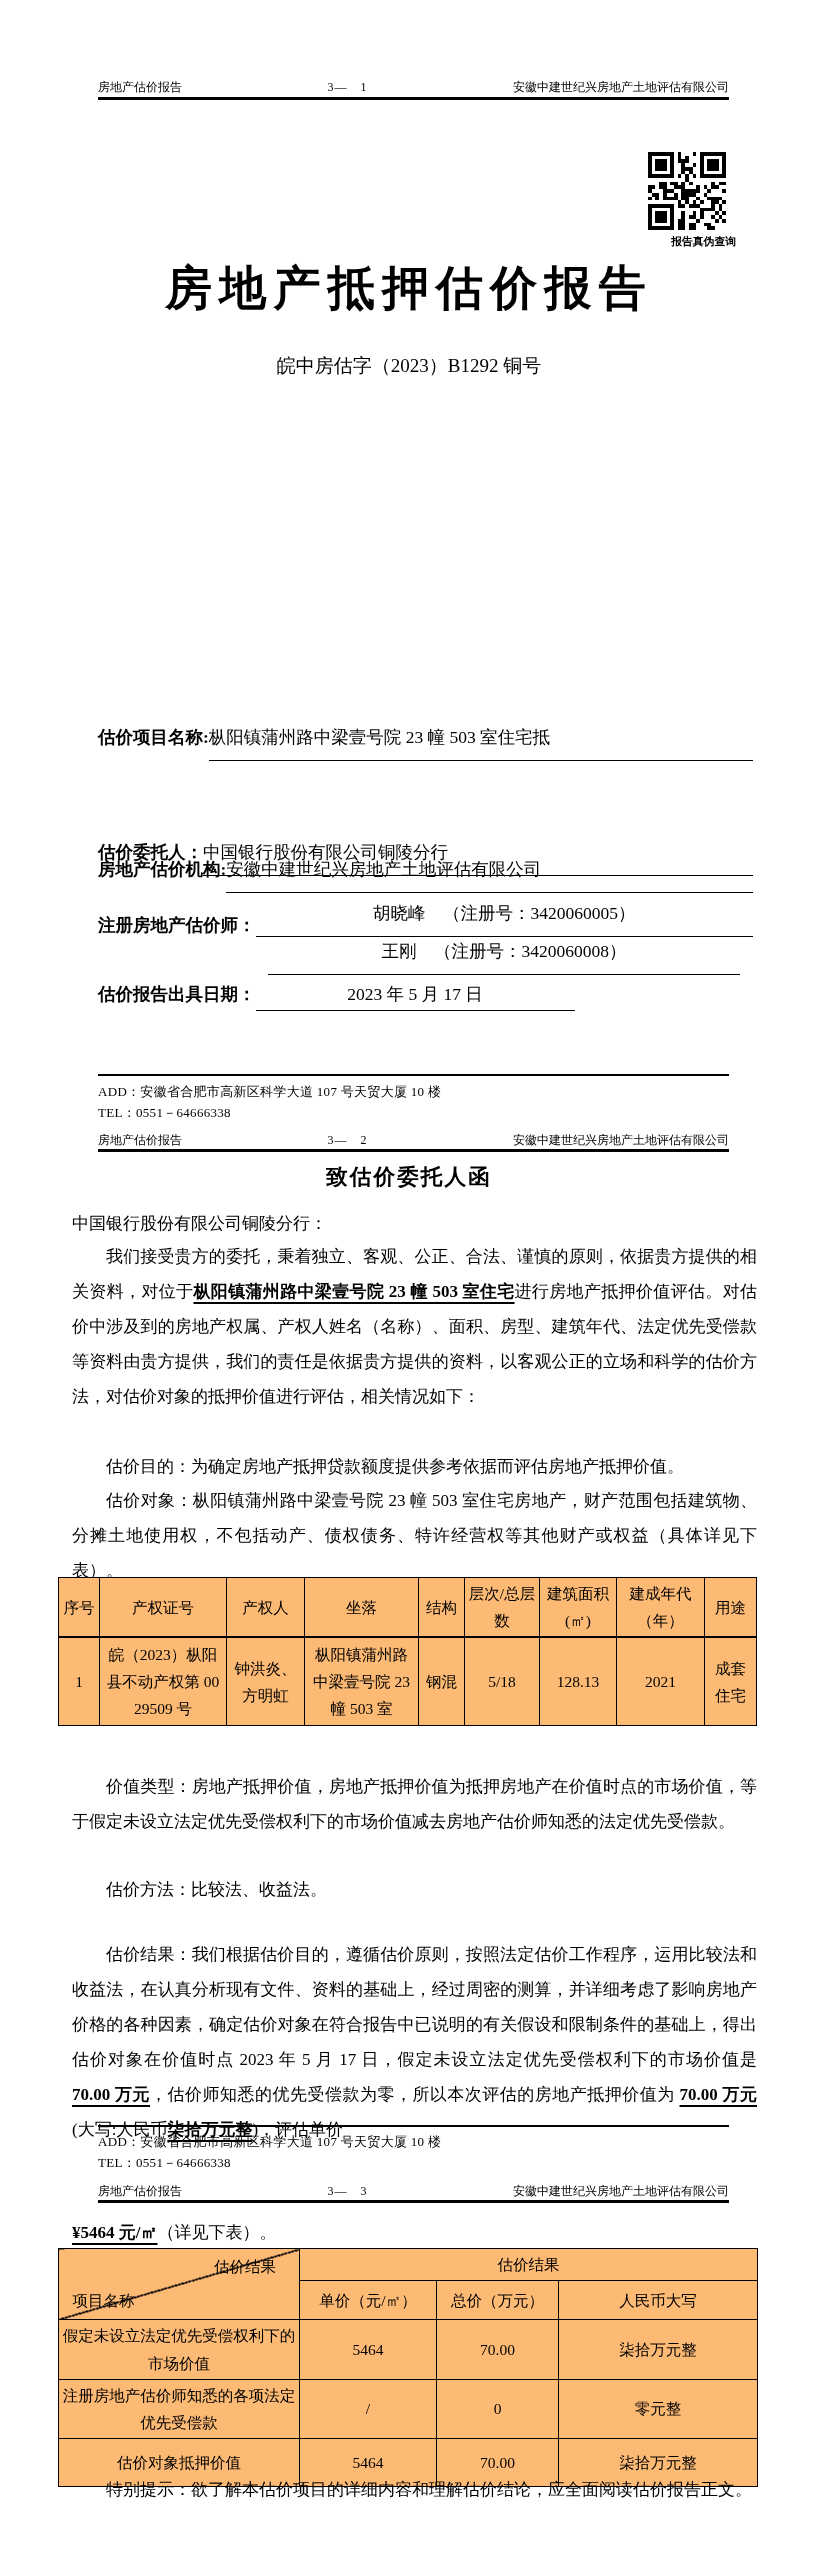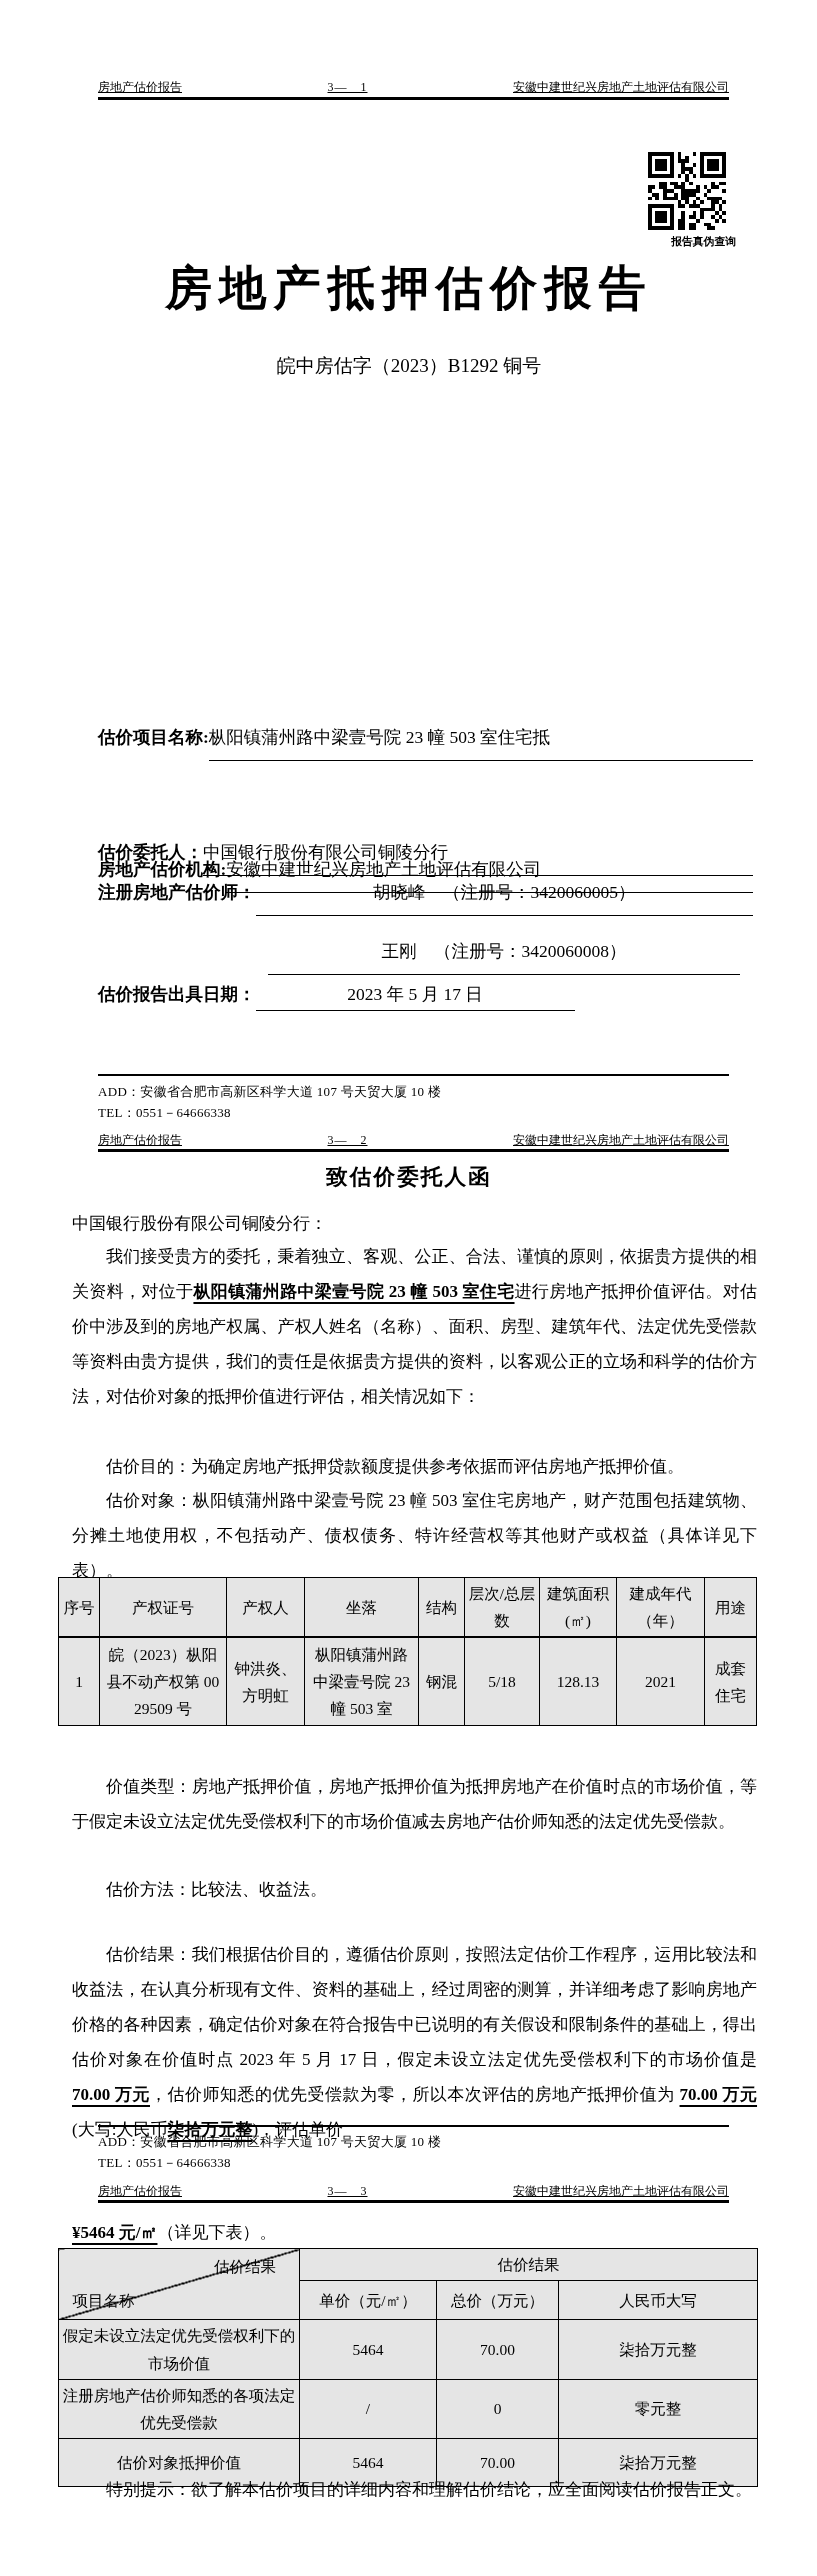--- a/index.html
+++ b/index.html
@@ -4,21 +4,21 @@
 <style>
   html,body{margin:0;padding:0;background:#e8e8e8;}
   .sheet{
     position:relative;width:818px;height:3300px;margin:0 auto;
     background:#ffffff;color:#000;
     font-family:"Liberation Serif","DejaVu Serif",serif;
     overflow:hidden;
   }
   .abs{position:absolute;}
   
-  .phead{left:98px;width:631px;display:flex;justify-content:space-between;align-items:baseline;font-size:12px;text-decoration:underline;}
+  .phead{left:98px;width:631px;display:flex;justify-content:space-between;align-items:baseline;font-size:12px;}
   .phead .pg{letter-spacing:1px;}
   .rule{left:98px;width:631px;height:2.6px;background:#000;}
   .rule.thin{height:2.1px;}
   .ftext{left:98px;font-size:13px;letter-spacing:0.3px;white-space:nowrap;}
   
   .qr-box{left:648px;top:152px;width:78px;height:78px;}
   .qr-label{left:638px;top:235px;width:98px;text-align:right;font-size:10.8px;font-weight:bold;}
   .title{left:0;top:257px;width:100%;text-align:center;font-size:47px;font-weight:bold;letter-spacing:7.2px;white-space:nowrap;}
   .subtitle{left:0;top:353px;width:100%;text-align:center;font-size:19px;}
   .cfline{left:98px;width:655px;display:flex;align-items:baseline;font-size:17.5px;}
@@ -26,21 +26,21 @@
   .ufill{flex:1;border-bottom:1.5px solid #000;padding-bottom:11px;white-space:nowrap;}
   .ufill.center{text-align:center;}
   .ufix{border-bottom:1.5px solid #000;padding-bottom:3.6px;text-align:center;white-space:nowrap;}
   
   .h2c{left:0;width:100%;text-align:center;font-size:21.6px;font-weight:bold;letter-spacing:2.1px;}
   .para{left:72px;width:685px;font-size:17px;line-height:35px;text-align:justify;}
   .indent{text-indent:34px;}
   .blabel{font-weight:normal;}
   .em{font-weight:bold;text-decoration:underline;text-decoration-thickness:1.5px;text-underline-offset:4.6px;}
   
-  table.doc{border-collapse:collapse;table-layout:fixed;border:1.5px solid #000;font-size:15.5px;background:#e5e5e5;}
+  table.doc{border-collapse:collapse;table-layout:fixed;border:1.5px solid #000;font-size:15.5px;background:#fdba74;}
   table.doc th,table.doc td{border:1px solid #000;font-weight:normal;text-align:center;vertical-align:middle;padding:2.1px 3.1px;line-height:1.75;word-break:break-all;}
   .ptable{left:58px;width:699px;}
   .ptable tr.hd{height:58px;}
   .ptable tr.bd{height:88px;}
   .ptable tr.hd th{border-bottom:2.1px solid #000;}
   .rtable{left:58px;width:699px;}
   .corner{position:relative;padding:0;
     background-image:linear-gradient(to bottom right,transparent calc(50% - 0.8px),#000 calc(50% - 0.8px),#000 calc(50% + 0.8px),transparent calc(50% + 0.8px));}
   .corner .ct{position:absolute;top:4.1px;right:23px;}
   .corner .cb{position:absolute;bottom:5.2px;left:13.4px;}
@@ -288,21 +288,21 @@
     <span class="ufill">枞阳镇蒲州路中梁壹号院 23 幢 503 室住宅抵</span>
   </div>
   <div class="abs cfline" style="top:840px;">
     <span class="cflabel">估价委托人：</span>
     <span class="ufill">中国银行股份有限公司铜陵分行</span>
   </div>
   <div class="abs cfline" style="top:857px;">
     <span class="cflabel">房地产估价机构:</span>
     <span class="ufill">安徽中建世纪兴房地产土地评估有限公司</span>
   </div>
-  <div class="abs cfline" style="top:880px;">
+  <div class="abs cfline" style="top:901px;align-items:flex-end;">
     <span class="cflabel">注册房地产估价师：</span>
     <span class="ufill center">胡晓峰　（注册号：3420060005）</span>
   </div>
   <div class="abs cfline" style="top:939px;left:268px;width:472px;">
     <span class="ufill center">王刚　（注册号：3420060008）</span>
   </div>
   <div class="abs cfline" style="top:982px;">
     <span class="cflabel">估价报告出具日期：</span>
     <span class="ufix" style="width:319px;">2023 年 5 月 17 日</span>
   </div>

